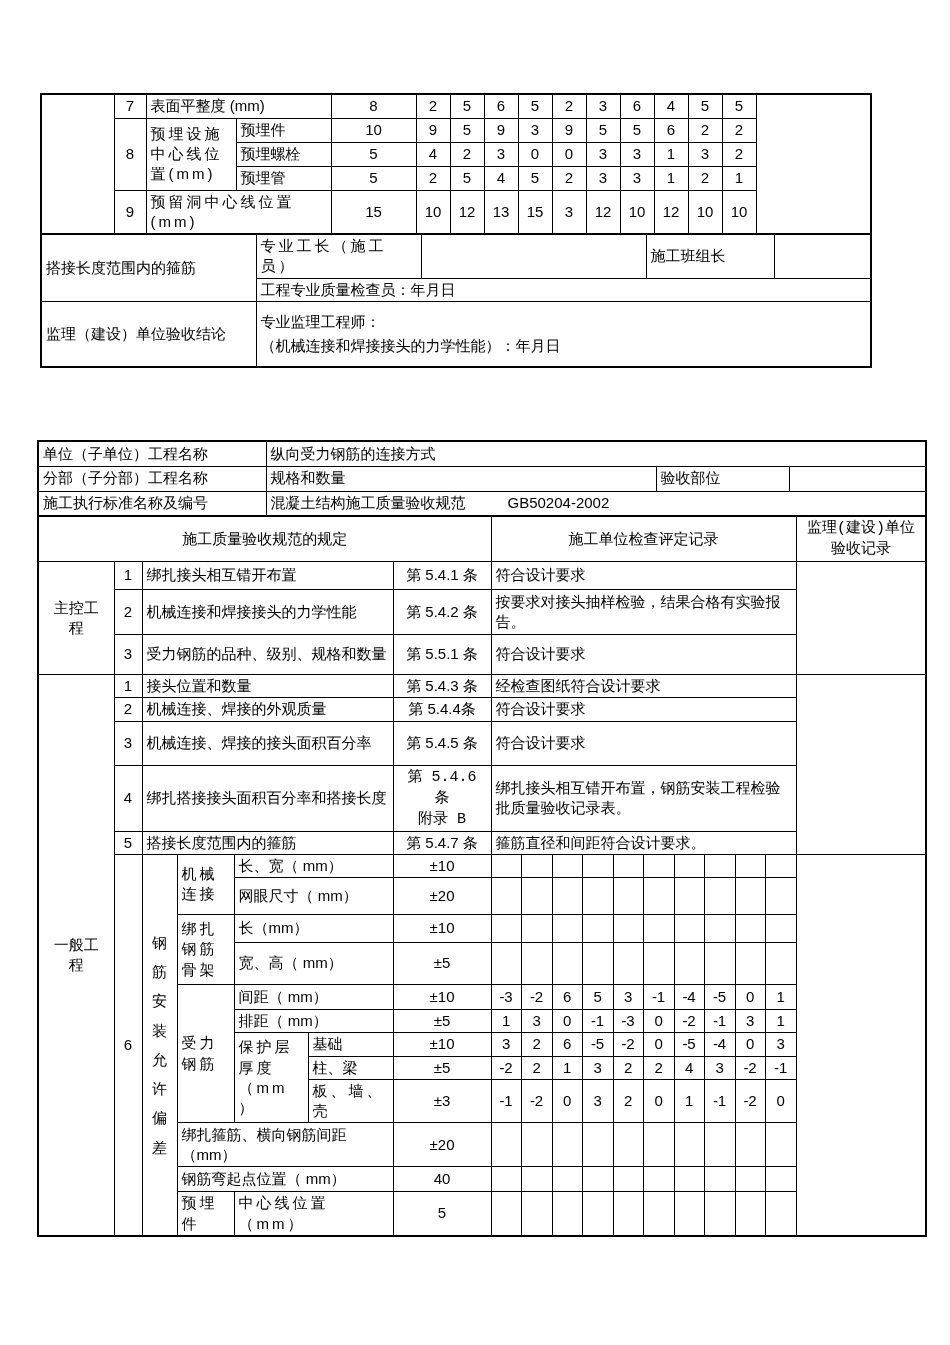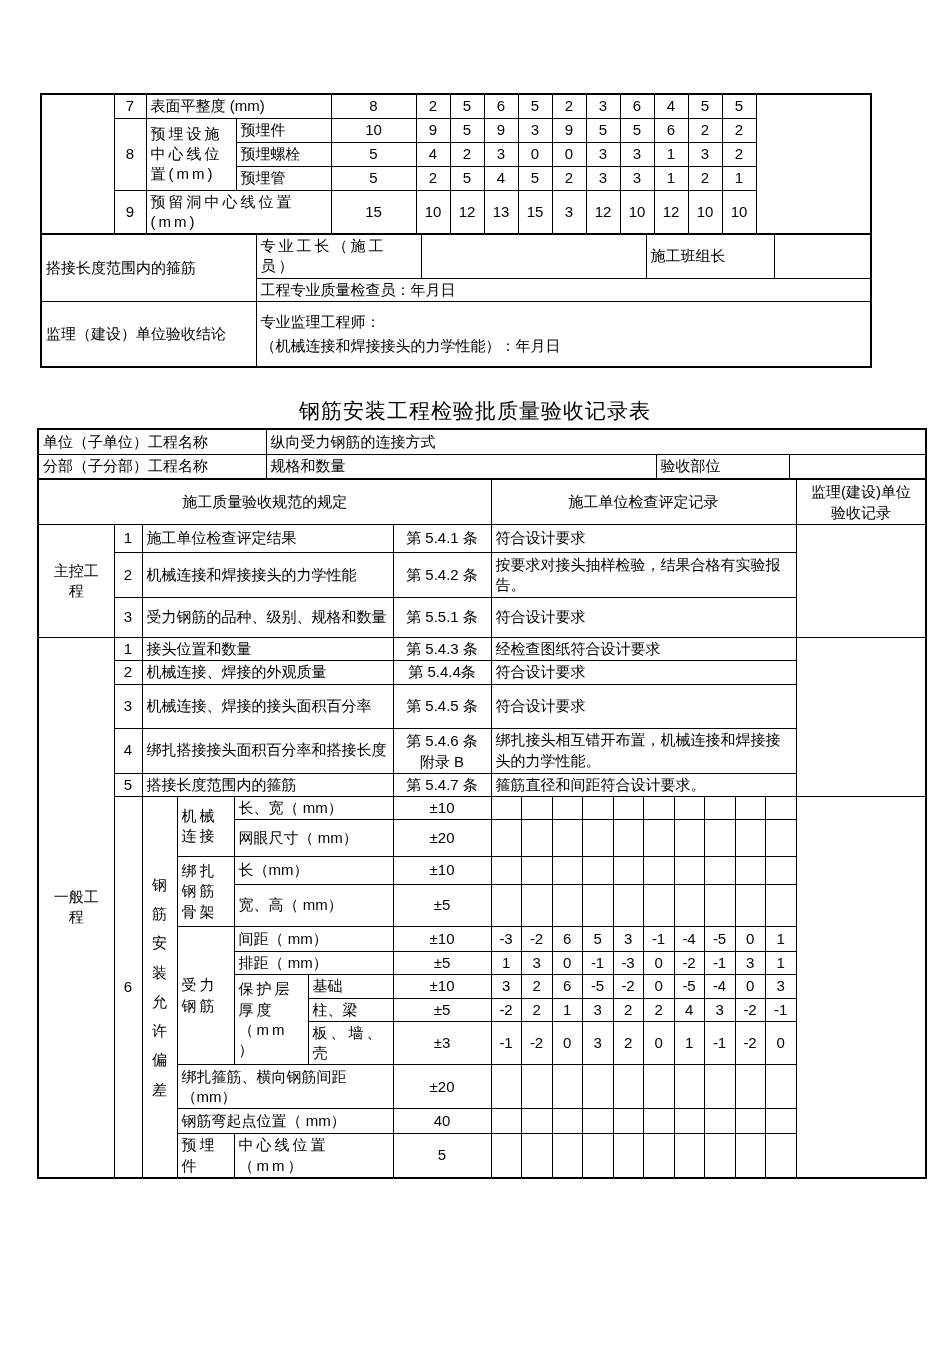--- a/index.html
+++ b/index.html
@@ -7,25 +7,25 @@
         font-family:"Liberation Sans","DejaVu Sans",sans-serif;color:#000;}
   table.doc{border-collapse:collapse;table-layout:fixed;border:2px solid #000;background:#fff;}
   table.doc td{border:1px solid #000;padding:1px 4px;font-size:15px;line-height:1.35;
                vertical-align:middle;overflow:hidden;word-break:break-word;}
   .c{text-align:center;}
   .mc{padding:0 1px;text-align:center;font-size:14px;}
   .sp{letter-spacing:3px;}
   .vert{width:17px;margin:0 auto;word-break:break-all;line-height:1.95;text-align:center;}
   .cat div{text-align:center;}
   .wrap1{position:absolute;left:40px;top:93px;}
-  .wrap2{position:absolute;left:37px;top:428px;}
+  .wrap2{position:absolute;left:37px;top:440px;}
   .stack{margin-top:-2px;}
   .title{position:absolute;left:0;right:0;top:397px;text-align:center;
          font-size:21px;letter-spacing:1px;}
-  .two-line div{line-height:1.4;}
+  .two-line div{line-height:1.4;font-family:Liberation Mono, monospace;}
   .code-gap{margin-left:42px;}
   .sign-block div{line-height:1.6;}
 </style>
 </head>
 <body>
 
 <div class="page">
 
   <div class="wrap1">
     <table class="doc" style="width:830px;">
@@ -150,41 +150,46 @@
         <td>监理（建设）单位验收结论</td>
         <td colspan="4" class="sign-block">
           <div>专业监理工程师：</div>
           <div>（机械连接和焊接接头的力学性能）：年月日</div>
         </td>
       </tr>
     </tbody>
       </table>
   </div>
 
-  <div class="title">钢筋安装工程检验批质量验收记录表</div>
 
   <div class="wrap2">
     <table class="doc" style="width:888px;">
       <colgroup>
         <col style="width:135px">
           <col style="width:93px">
           <col style="width:390px">
           <col style="width:133px">
           <col style="width:137px">
       </colgroup>
       <tbody>
           <tr style="height:25px">
         <td colspan="2">单位（子单位）工程名称</td>
         <td colspan="3">纵向受力钢筋的连接方式</td>
       </tr>
       <tr style="height:25px">
         <td colspan="2">分部（子分部）工程名称</td>
         <td>规格和数量</td>
         <td>验收部位</td>
         <td></td>
+      </tr>
+      <tr style="height:25px">
+        <td colspan="2">施工执行标准名称及编号</td>
+        <td colspan="3">
+          <span>混凝土结构施工质量验收规范</span><span class="code-gap">GB50204-2002</span>
+        </td>
       </tr>
     </tbody>
       </table>
 
     <table class="doc stack" style="width:888px;">
       <colgroup>
         <col style="width:76px">
           <col style="width:28px">
           <col style="width:35px">
           <col style="width:57px">
@@ -212,21 +217,21 @@
           <div>验收记录</div>
         </td>
       </tr>
 
       <tr style="height:28px">
         <td rowspan="3" class="cat">
           <div>主控工</div>
           <div>程</div>
         </td>
         <td class="c">1</td>
-        <td colspan="4">施工单位检查评定结果</td>
+        <td colspan="4">绑扎接头相互错开布置</td>
         <td class="c">第 5.4.1 条</td>
         <td colspan="10">符合设计要求</td>
         <td rowspan="3"></td>
       </tr>
       <tr style="height:45px">
         <td class="c">2</td>
         <td colspan="4">机械连接和焊接接头的力学性能</td>
         <td class="c">第 5.4.2 条</td>
         <td colspan="10">按要求对接头抽样检验，结果合格有实验报告。</td>
       </tr>
@@ -260,21 +265,21 @@
         <td class="c">第 5.4.5 条</td>
         <td colspan="10">符合设计要求</td>
       </tr>
       <tr style="height:45px">
         <td class="c">4</td>
         <td colspan="4">绑扎搭接接头面积百分率和搭接长度</td>
         <td class="c two-line">
           <div>第 5.4.6 条</div>
           <div>附录 B</div>
         </td>
-        <td colspan="10">绑扎接头相互错开布置，机械连接和焊接接头的力学性能。</td>
+        <td colspan="10">绑扎接头相互错开布置，钢筋安装工程检验批质量验收记录表。</td>
       </tr>
       <tr style="height:22px">
         <td class="c">5</td>
         <td colspan="4">搭接长度范围内的箍筋</td>
         <td class="c">第 5.4.7 条</td>
         <td colspan="10">箍筋直径和间距符合设计要求。</td>
       </tr>
 
       <tr style="height:23px">
         <td rowspan="12" class="c">6</td>

